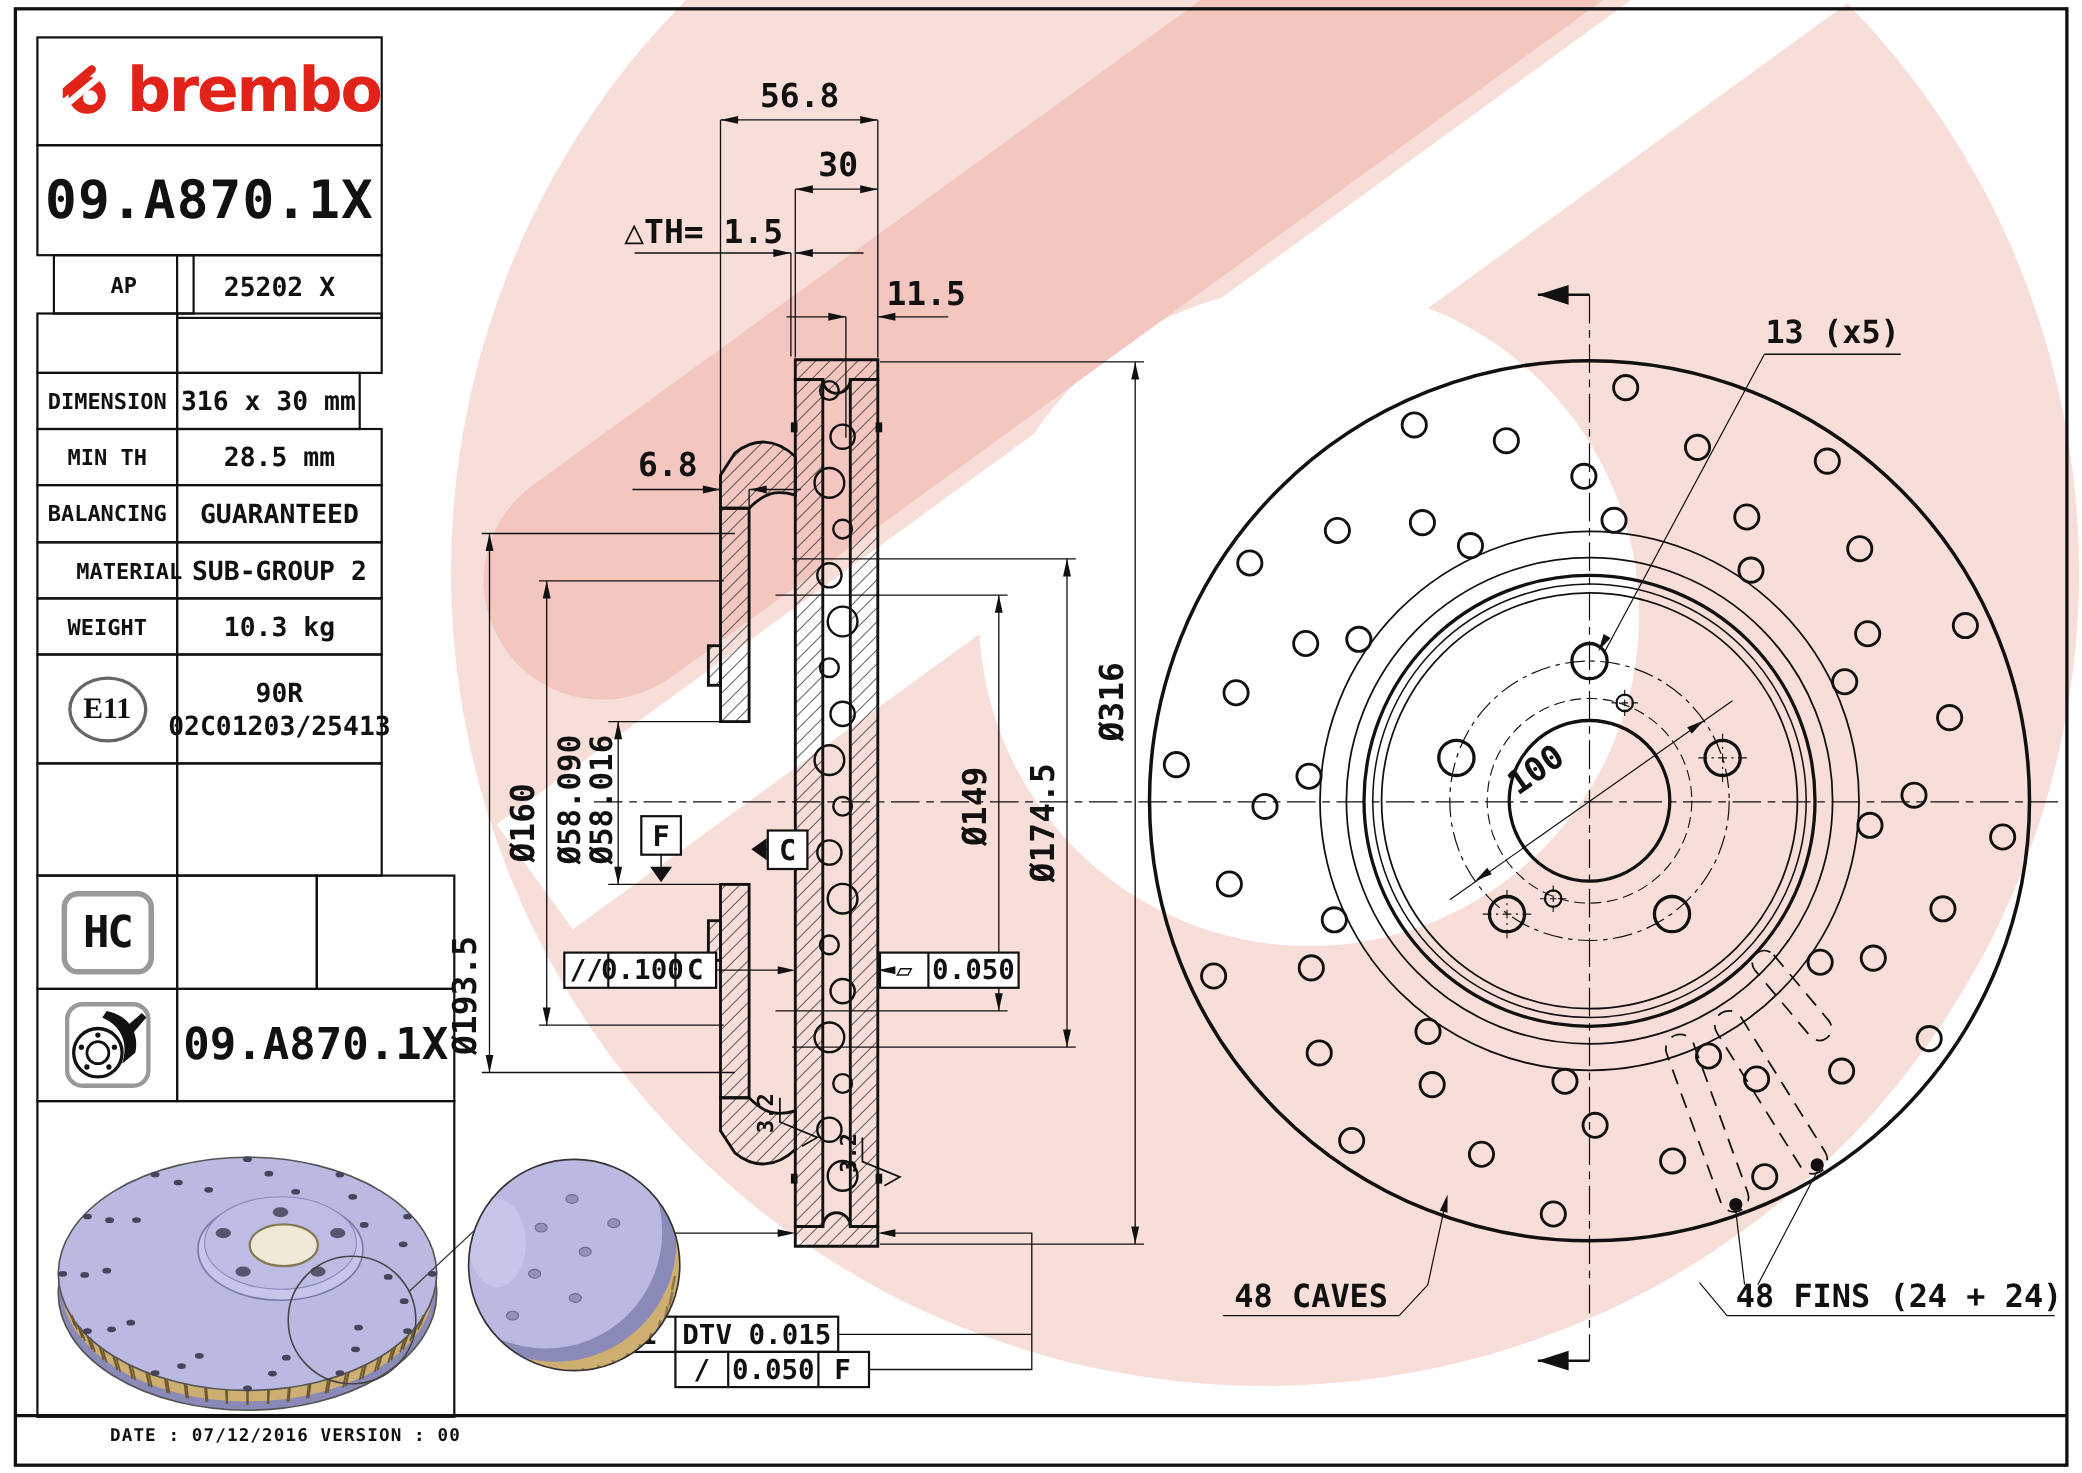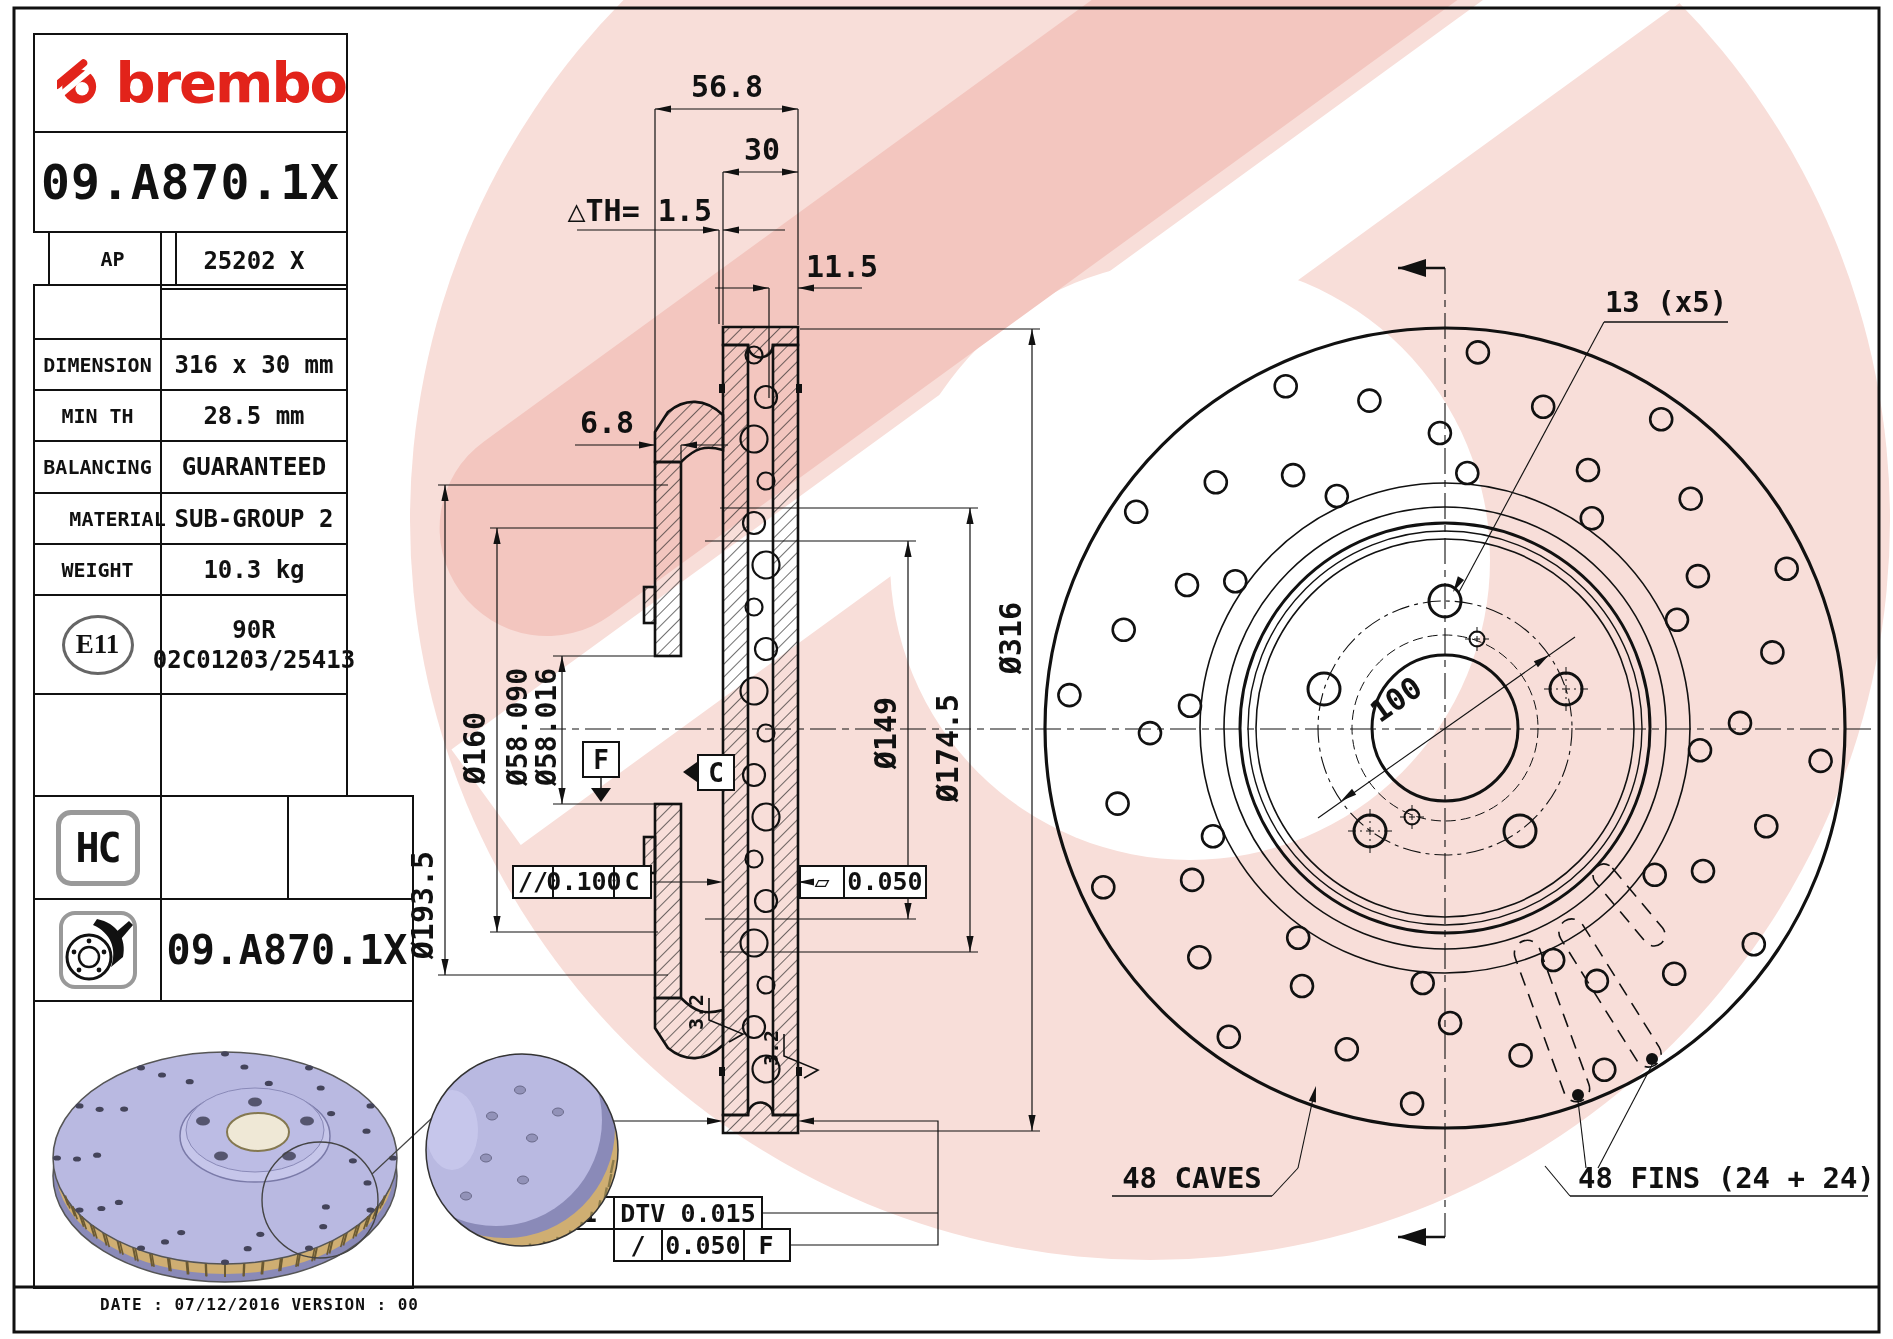--- a/index.html
+++ b/index.html
@@ -533,21 +533,21 @@
 
   <div class="cell pn" style="left:33px;top:131px;width:315px;height:102px;">09.A870.1X</div>
 
   <div class="cell lab" style="left:33px;top:231px;width:129px;height:55px;margin-left:15px;">AP</div>
   <div class="cell val" style="left:160px;top:231px;width:188px;height:59px;">25202 X</div>
 
   <div class="cell lab" style="left:33px;top:284px;width:129px;height:56px;"></div>
   <div class="cell val" style="left:160px;top:284px;width:188px;height:56px;"></div>
 
   <div class="cell lab" style="left:33px;top:338px;width:129px;height:53px;">DIMENSION</div>
-  <div class="cell val" style="left:160px;top:338px;width:188px;height:53px;text-align:right;">316 x 30 mm</div>
+  <div class="cell val" style="left:160px;top:338px;width:168px;height:53px;text-align:right;">316 x 30 mm</div>
 
   <div class="cell lab" style="left:33px;top:389px;width:129px;height:53px;">MIN TH</div>
   <div class="cell val" style="left:160px;top:389px;width:188px;height:53px;">28.5 mm</div>
 
   <div class="cell lab" style="left:33px;top:440px;width:129px;height:54px;">BALANCING</div>
   <div class="cell val" style="left:160px;top:440px;width:188px;height:54px;">GUARANTEED</div>
 
   <div class="cell lab" style="left:33px;top:492px;width:129px;height:53px;padding-left:40px;">MATERIAL</div>
   <div class="cell val" style="left:160px;top:492px;width:188px;height:53px;">SUB-GROUP 2</div>
 

